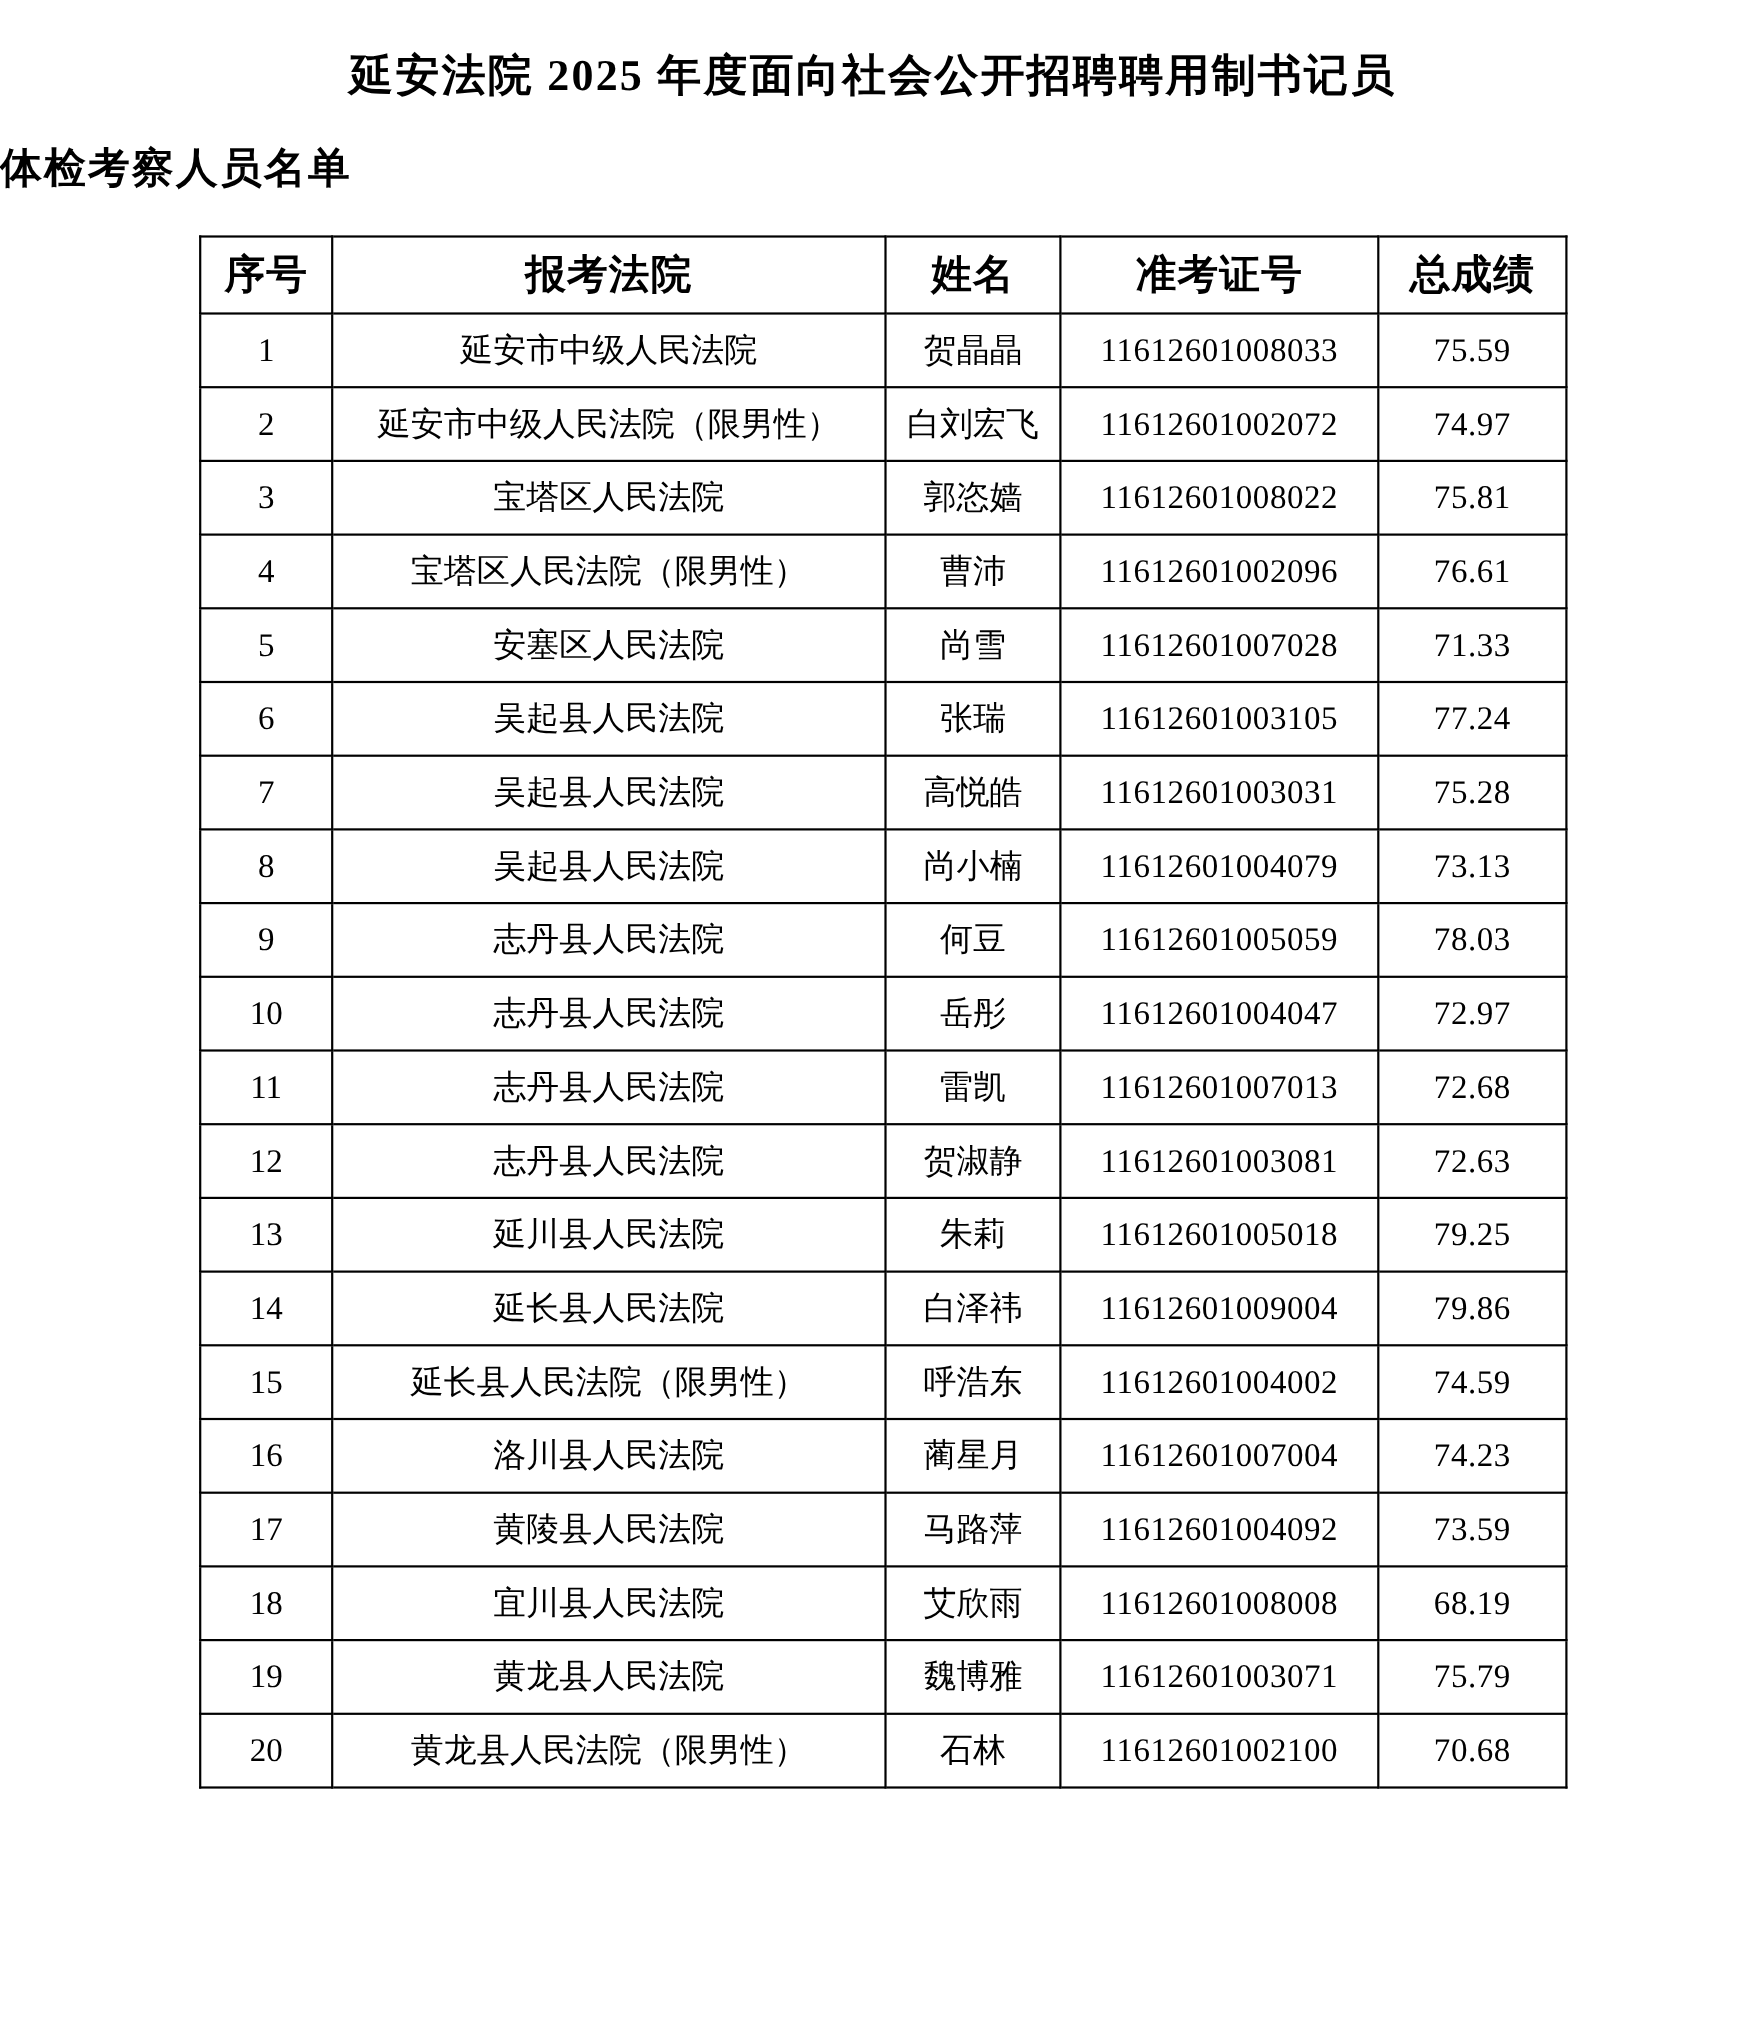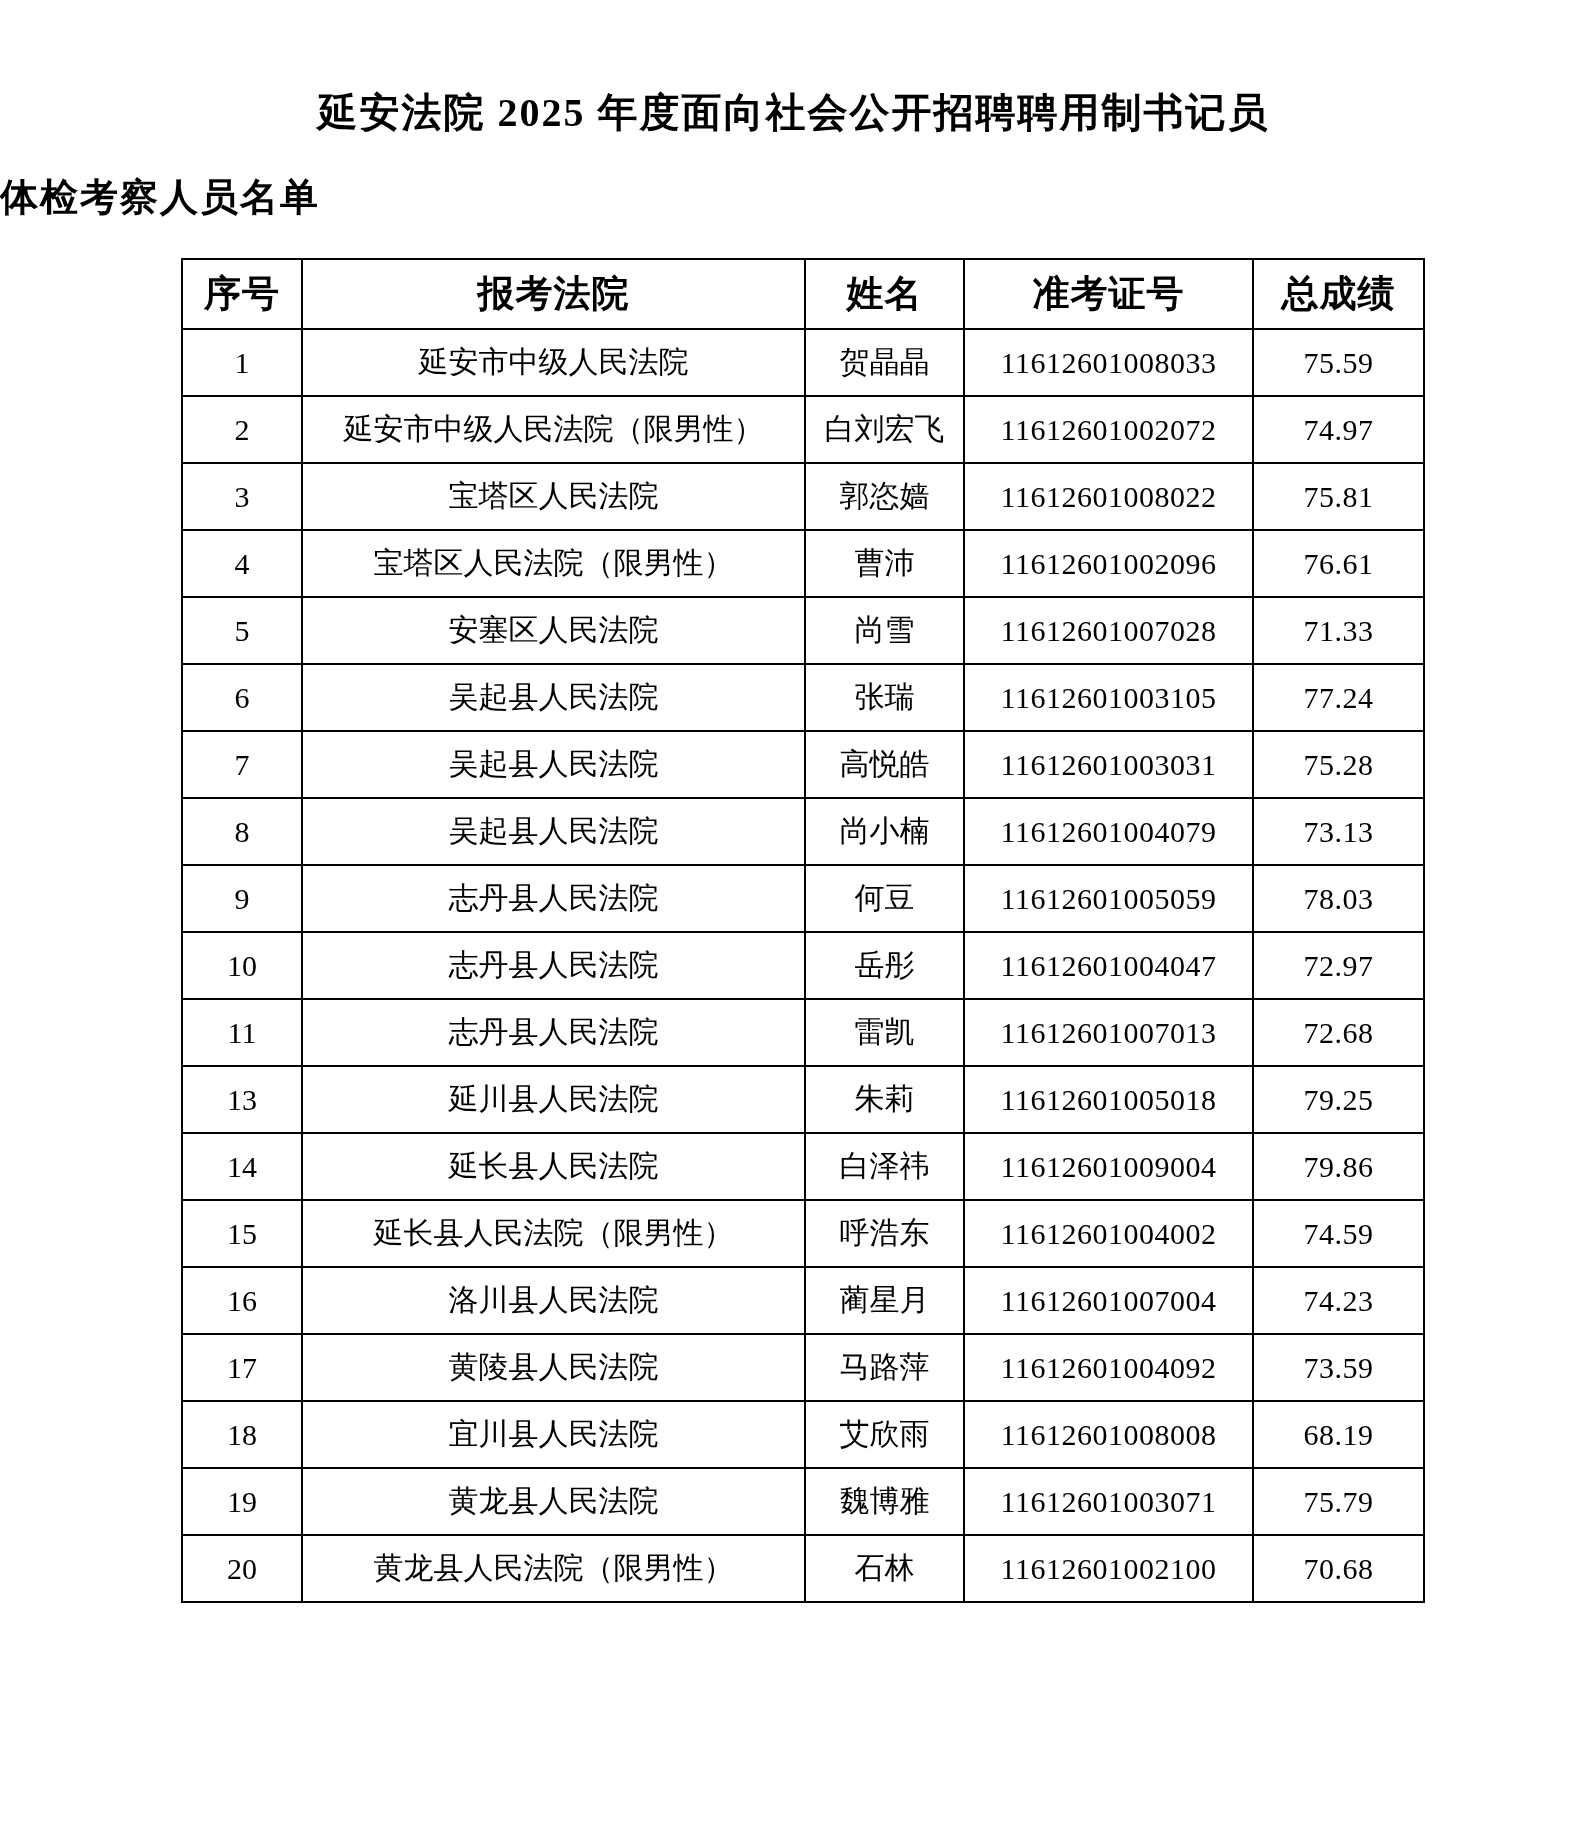--- a/index.html
+++ b/index.html
@@ -11,21 +11,21 @@
     width: 1587px;
     height: 1837px;
     font-family: "Liberation Serif", "DejaVu Serif", serif;
     color: #000000;
     overflow: hidden;
   }
   .page {
     width: 1587px;
     height: 1837px;
     box-sizing: border-box;
-    padding-top: 93px;
+    padding-top: 49px;
   }
   .doc-title {
     text-align: center;
     font-weight: bold;
     font-size: 40px;
     line-height: 1;
     letter-spacing: 2px;
     white-space: nowrap;
   }
   .doc-subtitle {
@@ -170,20 +170,27 @@
           <td class="cell-score">72.97</td>
         </tr>
         <tr>
           <td class="cell-serial">11</td>
           <td class="cell-court">志丹县人民法院</td>
           <td class="cell-name">雷凯</td>
           <td class="cell-ticket">11612601007013</td>
           <td class="cell-score">72.68</td>
         </tr>
         <tr>
+          <td class="cell-serial">12</td>
+          <td class="cell-court">志丹县人民法院</td>
+          <td class="cell-name">贺淑静</td>
+          <td class="cell-ticket">11612601003081</td>
+          <td class="cell-score">72.63</td>
+        </tr>
+        <tr>
           <td class="cell-serial">13</td>
           <td class="cell-court">延川县人民法院</td>
           <td class="cell-name">朱莉</td>
           <td class="cell-ticket">11612601005018</td>
           <td class="cell-score">79.25</td>
         </tr>
         <tr>
           <td class="cell-serial">14</td>
           <td class="cell-court">延长县人民法院</td>
           <td class="cell-name">白泽祎</td>

